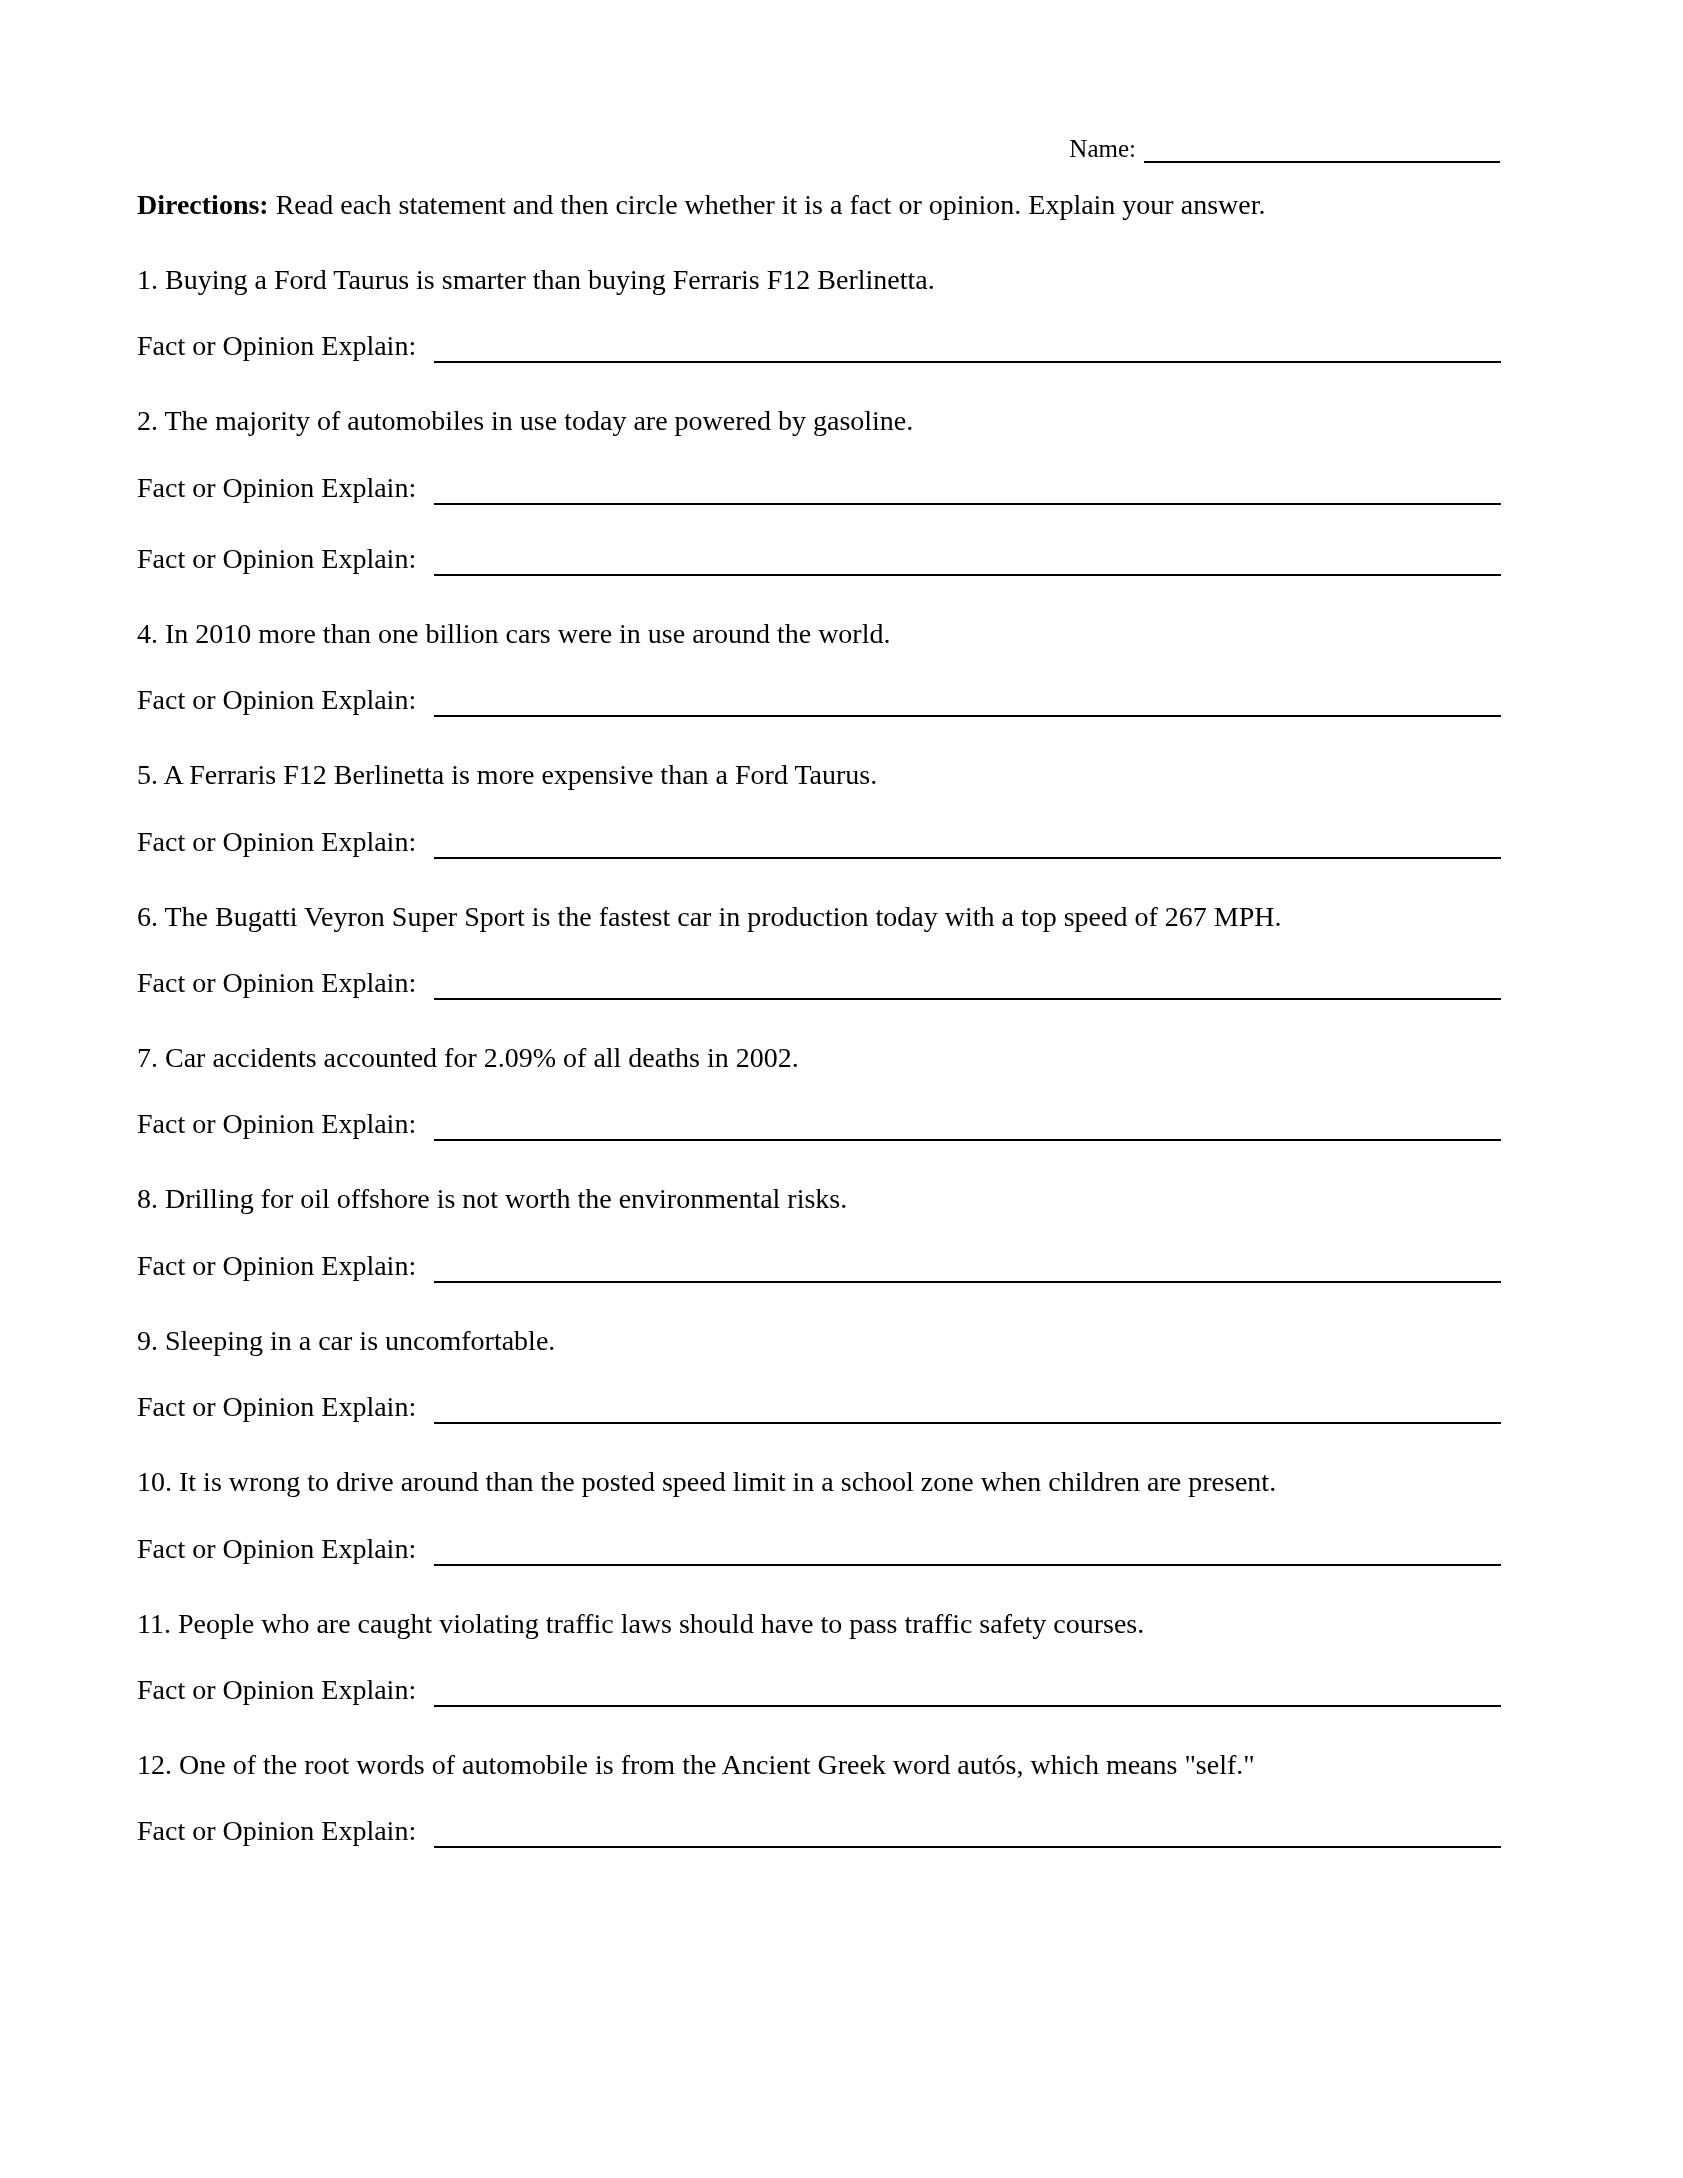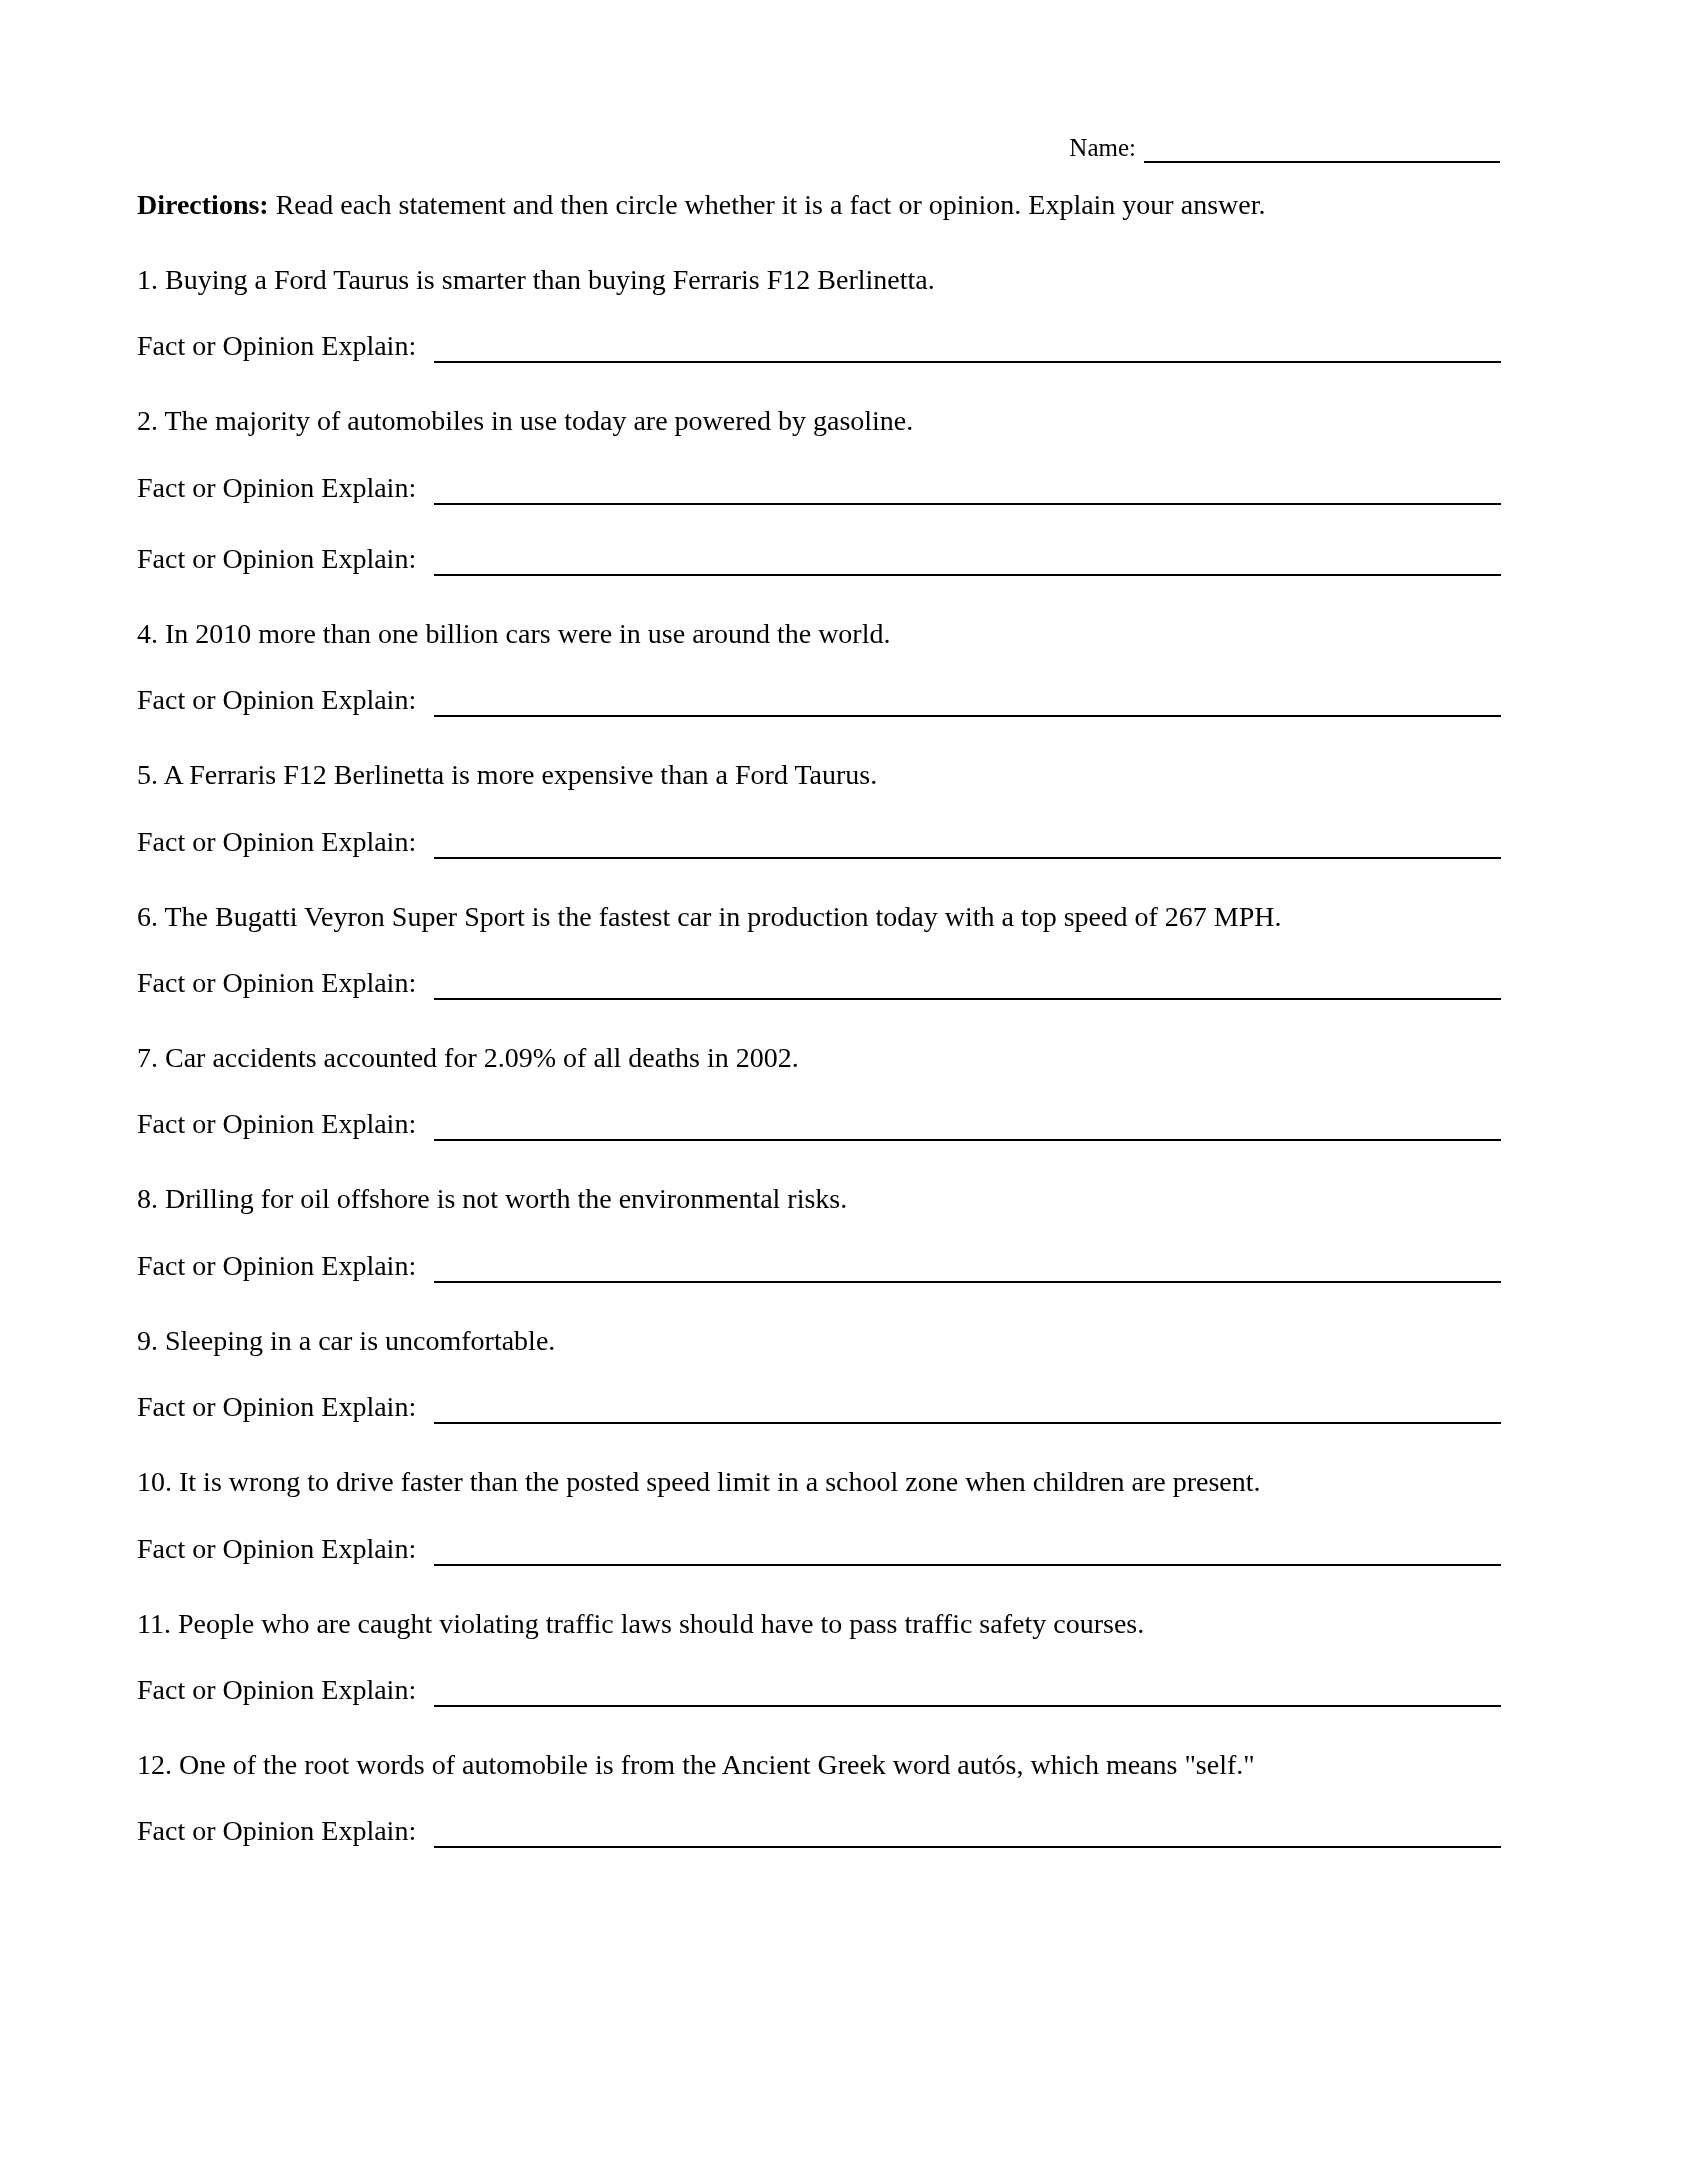--- a/index.html
+++ b/index.html
@@ -26,21 +26,21 @@
   .sheet {
     position: absolute;
     left: 137px;
     top: 0;
     width: 1371px;
   }
   
   .name-row {
     display: flex;
     justify-content: flex-end;
-    align-items: flex-start;
+    align-items: center;
     padding-top: 135px;
     padding-right: 8px;
   }
   .name-label {
     font-size: 25px;
     line-height: 1;
     white-space: nowrap;
     padding-bottom: 2px;
   }
   .name-blank {
@@ -198,21 +198,21 @@
       </div>
       <div class="answer-row">
         <span class="answer-label">Fact  or  Opinion   Explain:</span>
         <span class="answer-blank"></span>
       </div>
     </div>
 
     <div class="item">
       <div class="item-text">
         <span>10.</span>
-        <span>It is wrong to drive faster than the posted speed limit in a school zone when children are present.</span>
+        <span>It is wrong to drive around than the posted speed limit in a school zone when children are present.</span>
       </div>
       <div class="answer-row">
         <span class="answer-label">Fact  or  Opinion   Explain:</span>
         <span class="answer-blank"></span>
       </div>
     </div>
 
     <div class="item">
       <div class="item-text">
         <span>11.</span>

